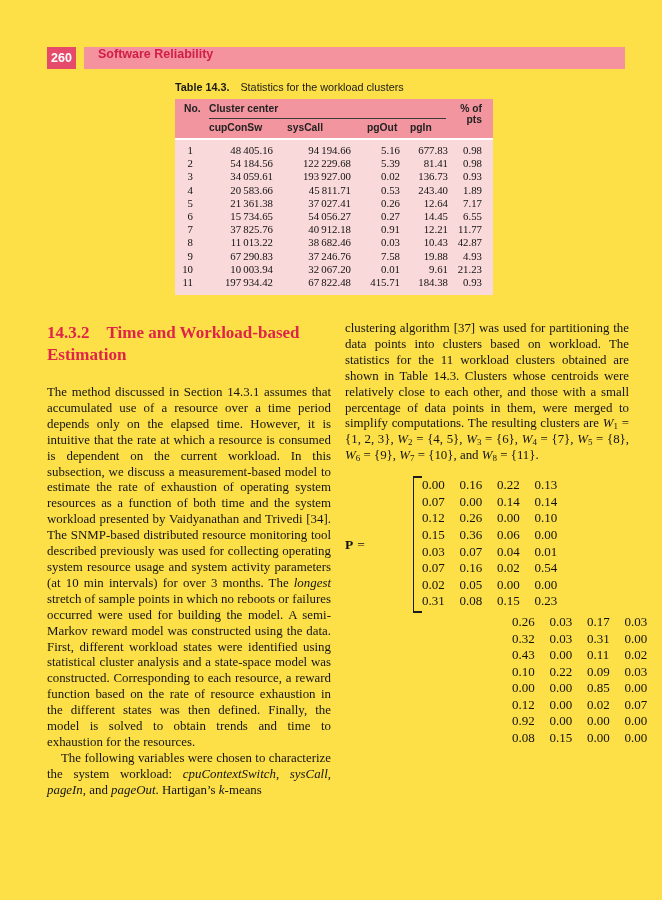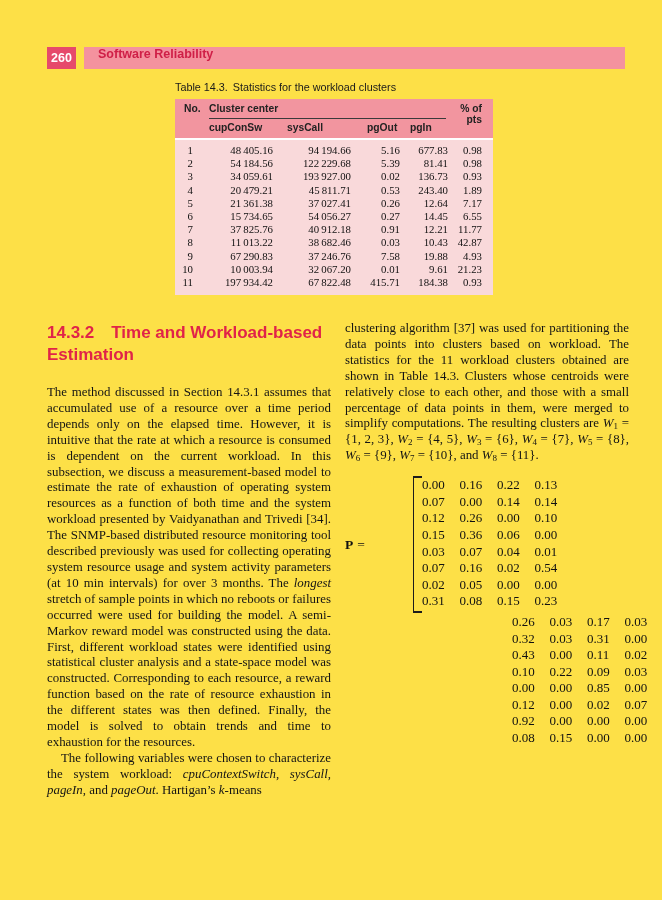--- a/index.html
+++ b/index.html
@@ -15,21 +15,21 @@
   .pagenum{position:absolute;left:0;top:0;width:29px;height:22px;background:var(--page-num-bg);
            color:#fff;font:bold 12.5px "Liberation Sans",sans-serif;
            display:flex;align-items:center;justify-content:center;}
   .runbar{position:absolute;left:37px;top:0;width:541px;height:22px;background:var(--bar-bg);
           display:flex;align-items:flex-start;padding-left:14px;box-sizing:border-box;}
   .runbar span{color:var(--bar-text);font:bold 12.5px "Liberation Sans",sans-serif;}
 
   
   .tablezone{position:absolute;left:175px;top:81px;width:318px;}
   .caption{font:10.8px "Liberation Sans",sans-serif;color:#1a1a1a;margin-bottom:6px;}
-  .cap-label{font-weight:normal;margin-right:5px;}
+  .cap-label{font-weight:bold;margin-right:11px;}
   table{border-collapse:collapse;width:318px;table-layout:fixed;}
   th{background:var(--table-head-bg);font:bold 10.3px "Liberation Sans",sans-serif;
      color:#222;text-align:left;vertical-align:top;padding:0;}
   .th-no{padding:4px 0 0 9px;}
   .th-group{padding:2px 0 0 4px;}
   .grouplabel{display:block;border-bottom:1px solid #3a3a3a;padding:2px 0 4px;margin-right:5px;}
   .th-pct{text-align:right;padding:4px 11px 0 0;}
   .subhead th{padding:3px 0 5px 4px;}
   tbody td{background:var(--table-body-bg);font:10.8px "Liberation Serif","DejaVu Serif",serif;
            color:#111;text-align:right;padding:0.6px 10px 0.6px 0;}
@@ -38,21 +38,21 @@
   tbody td:nth-child(1){padding-right:12px;}
   tbody td:nth-child(2){padding-right:10px;}
   tbody td:nth-child(3){padding-right:12px;}
   tbody td:nth-child(4){padding-right:6px;}
   tbody td:nth-child(5){padding-right:3px;}
   tbody td:nth-child(6){padding-right:11px;}
 
   
   .col-left{position:absolute;left:47px;top:322px;width:284px;}
   .col-right{position:absolute;left:345px;top:321px;width:284px;}
-  .heading{color:var(--heading);font-family:Liberation Sans, sans-serif;font-weight:bold;
+  .heading{color:var(--heading);font-family:Liberation Serif, serif;font-weight:bold;
            font-size:17px;line-height:22px;margin:0 0 19px 0;}
   .secnum{margin-right:17px;}
   .par{margin:0;font-size:12.9px;line-height:15.9px;text-align:justify;}
   .par.indent{text-indent:14px;}
   sub{font-size:9px;line-height:0;vertical-align:-2px;}
 
   
   .matrix{margin-top:12px;font-size:13px;color:#111;}
   .mrow1{display:flex;align-items:center;}
   .plabel{width:28px;flex:0 0 28px;font-size:13.5px;}
@@ -128,21 +128,21 @@
           <tr>
             <td>3</td>
             <td>34 059.61</td>
             <td>193 927.00</td>
             <td>0.02</td>
             <td>136.73</td>
             <td>0.93</td>
           </tr>
           <tr>
             <td>4</td>
-            <td>20 479.21</td>
+            <td>20 583.66</td>
             <td>45 811.71</td>
             <td>0.53</td>
             <td>243.40</td>
             <td>1.89</td>
           </tr>
           <tr>
             <td>5</td>
             <td>21 361.38</td>
             <td>37 027.41</td>
             <td>0.26</td>

